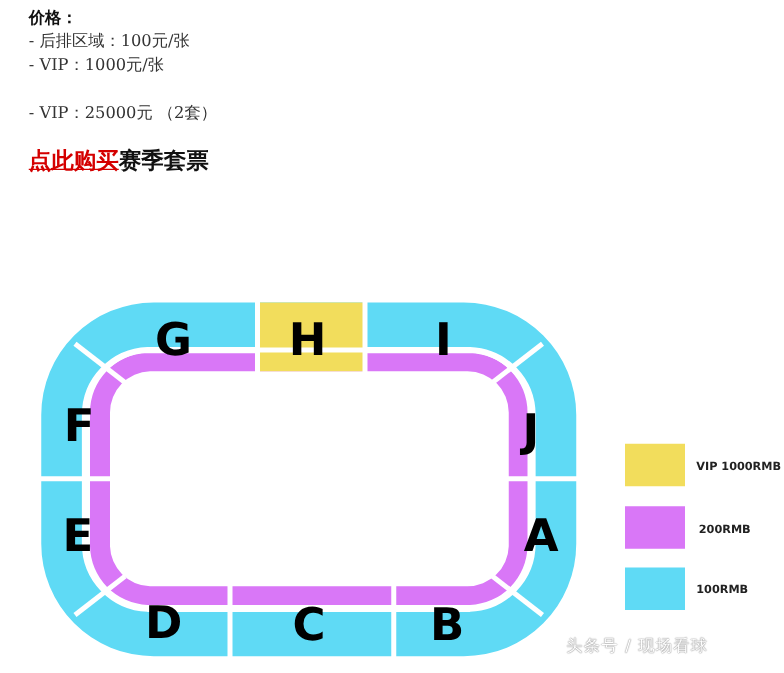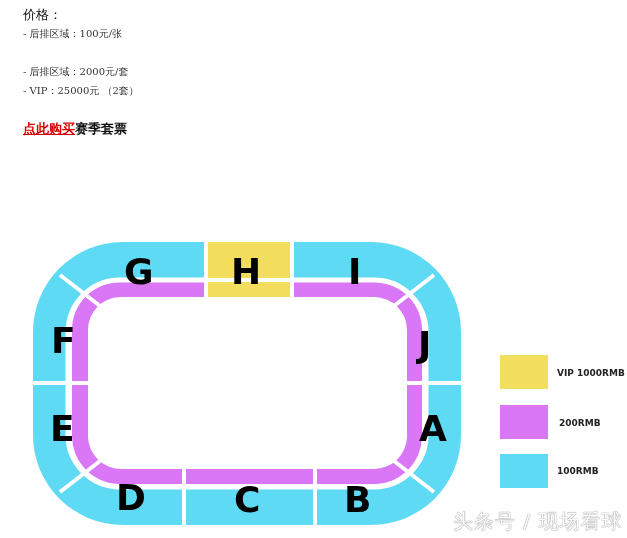--- a/index.html
+++ b/index.html
@@ -1,40 +1,40 @@
 <!DOCTYPE html>
 <html><head>
 <meta charset="utf-8">
 <style>
   html, body { margin:0; padding:0; background:#ffffff; }
   body { width:627px; height:538px; position:relative; overflow:hidden;
          font-family:"DejaVu Sans", "Liberation Sans", sans-serif; color:#222; }
   .text-block { position:absolute; left:23px; top:5px; font-size:13px; line-height:19px; }
-  .line { white-space:pre; height:19px; font-family:"DejaVu Serif", "Liberation Serif", serif; font-size:10px; color:#333; }
-  .heading { font-weight:normal; color:#111; font-family:"DejaVu Serif", "Liberation Serif", serif; font-size:13px; }
+  .line { white-space:pre; height:19px; font-family:"DejaVu Serif", "Liberation Serif", serif; font-size:13px; color:#333; }
+  .heading { font-weight:bold; color:#111; font-family:"DejaVu Serif", "Liberation Serif", serif; font-size:13px; }
   .gap { height:19px; }
   .buy-link { color:#d40000; text-decoration:underline; font-weight:bold; cursor:pointer; }
   .buy-rest { font-weight:bold; color:#111; }
   svg.map { position:absolute; left:0; top:0; }
   .legend-label { font-family:"DejaVu Sans", "Liberation Sans", sans-serif; font-weight:bold; font-size:9px; fill:#222; }
   .sec-label { font-family:"DejaVu Sans", "Liberation Sans", sans-serif; font-weight:bold; font-size:36px; fill:#000; }
-  .watermark { position:absolute; left:453px; top:508px; font-size:20px; color:#fff;
+  .watermark { position:absolute; left:453px; top:508px; font-size:13px; color:#fff;
                text-shadow: 0 0 1px #888, 0 0 1px #888; letter-spacing:1px;text-align:center; }
 </style>
 </head>
 <body>
 
 <div class="text-block">
   <div class="heading line">价格：</div>
   <div class="line">- 后排区域：100元/张</div>
+  <div class="line">- VIP：1000元/张</div>
   <div class="gap"></div>
-  <div class="line">- 后排区域：2000元/套</div>
   <div class="line">- VIP：25000元 （2套）</div>
   <div class="gap"></div>
-  <div class="line" style="font-size:13px;"><span class="buy-link">点此购买</span><span class="buy-rest">赛季套票</span></div>
+  <div class="line" style="font-size:18px;"><span class="buy-link">点此购买</span><span class="buy-rest">赛季套票</span></div>
 </div>
 
 <svg class="map" width="627" height="538" viewBox="0 0 627 538">
 
   <path fill="#5fdaf5" fill-rule="evenodd" d="M123,242 H371 A90,90 0 0 1 461,332 V435 A90,90 0 0 1 371,525 H123 A90,90 0 0 1 33,435 V332 A90,90 0 0 1 123,242 Z
            M118,282 H376 A50,50 0 0 1 426,332 V435 A50,50 0 0 1 376,485 H118 A50,50 0 0 1 68,435 V332 A50,50 0 0 1 118,282 Z"></path>
 
   <path fill="#d977f7" fill-rule="evenodd" d="M118,282 H376 A48,48 0 0 1 422,330 V437 A48,48 0 0 1 376,484 H118 A48,48 0 0 1 72,437 V330 A48,48 0 0 1 118,282 Z
            M120,297 H374 A33,33 0 0 1 407,330 V437 A33,33 0 0 1 374,469 H120 A33,33 0 0 1 88,437 V330 A33,33 0 0 1 120,297 Z"></path>
 

